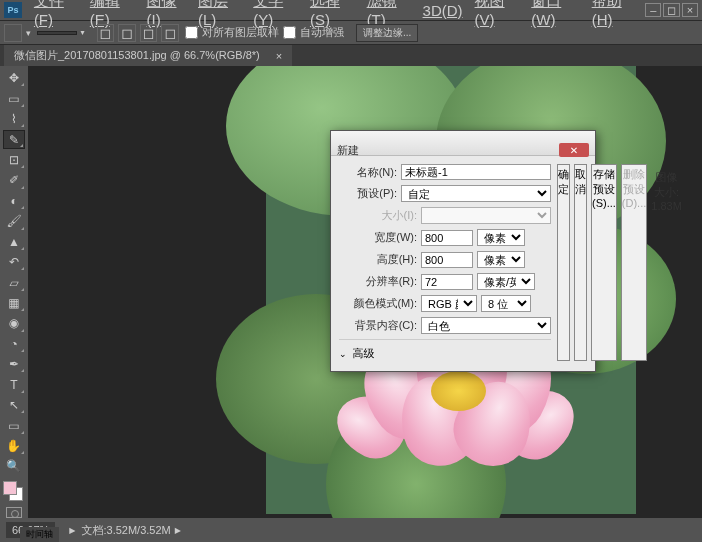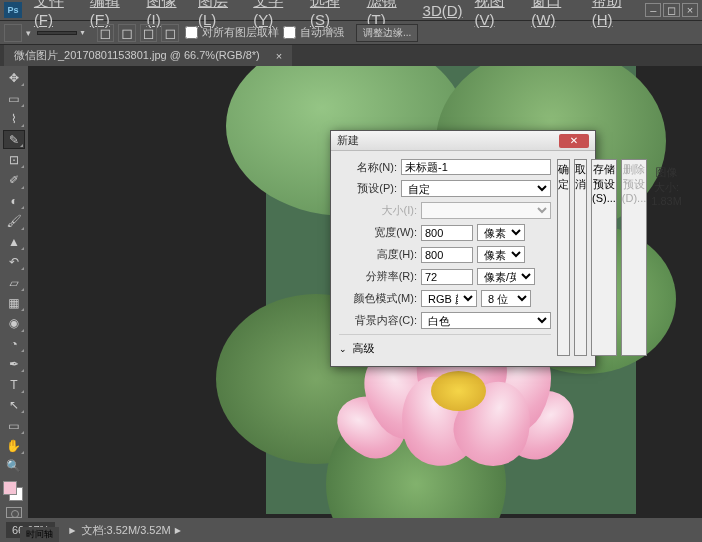--- a/index.html
+++ b/index.html
@@ -43,21 +43,21 @@
 .p5{width:75px;height:85px;left:110px;top:85px;transform:rotate(20deg);}
 .p6{width:60px;height:70px;left:-5px;top:95px;transform:rotate(-65deg);}
 .p7{width:65px;height:75px;left:160px;top:90px;transform:rotate(55deg);}
 .flower-center{position:absolute;left:85px;top:75px;width:55px;height:40px;background:radial-gradient(ellipse,#f5d548,#d4a528);border-radius:50%;}
 .statusbar{position:absolute;bottom:0;left:0;right:0;height:24px;background:#535353;color:#ccc;display:flex;align-items:center;padding:0 6px;font-size:10px;}
 .sb-zoom{background:#3a3a3a;padding:2px 6px;margin-right:10px;}
 .sb-info{margin-left:6px;}
 .sb-tri{margin-left:4px;font-size:8px;}
 .sb-mini{background:#444;padding:1px 6px;margin-top:2px;font-size:9px;}
 .dialog{position:absolute;left:330px;top:130px;width:266px;background:#eaeaea;border:1px solid #555;box-shadow:2px 2px 10px rgba(0,0,0,0.5);z-index:100;}
-.dlg-title{height:20px;background:linear-gradient(#f5f5f5,#dedede);border-bottom:1px solid #bbb;display:flex;align-items:center;padding:4px 6px;justify-content:space-between;}
+.dlg-title{height:20px;background:linear-gradient(#f5f5f5,#dedede);border-bottom:1px solid #bbb;display:flex;padding:12px 6px;justify-content:space-between;}
 .dlg-title-text{font-size:11px;color:#333;}
 .dlg-close{width:30px;height:14px;background:#c75050;color:#fff;display:flex;align-items:center;justify-content:center;font-size:10px;cursor:pointer;border-radius:2px;}
 .dlg-body{padding:8px 8px 10px 8px;display:flex;}
 .dlg-form{flex:1;}
 .dlg-btns{width:66px;display:flex;flex-direction:row;gap:4px;margin-left:6px;}
 .dlg-btn{background:#f0f0f0;border:1px solid #888;padding:2px 0;font-size:11px;cursor:pointer;text-align:center;}
 .dlg-row{display:flex;align-items:center;margin-bottom:5px;}
 .dlg-label{width:58px;text-align:right;font-size:11px;color:#333;margin-right:4px;}
 .dlg-input{flex:1;border:1px solid #999;padding:1px 3px;font-size:11px;background:#fff;height:16px;}
 .dlg-sel{border:1px solid #999;padding:1px 2px;font-size:11px;background:#fff;height:17px;}

